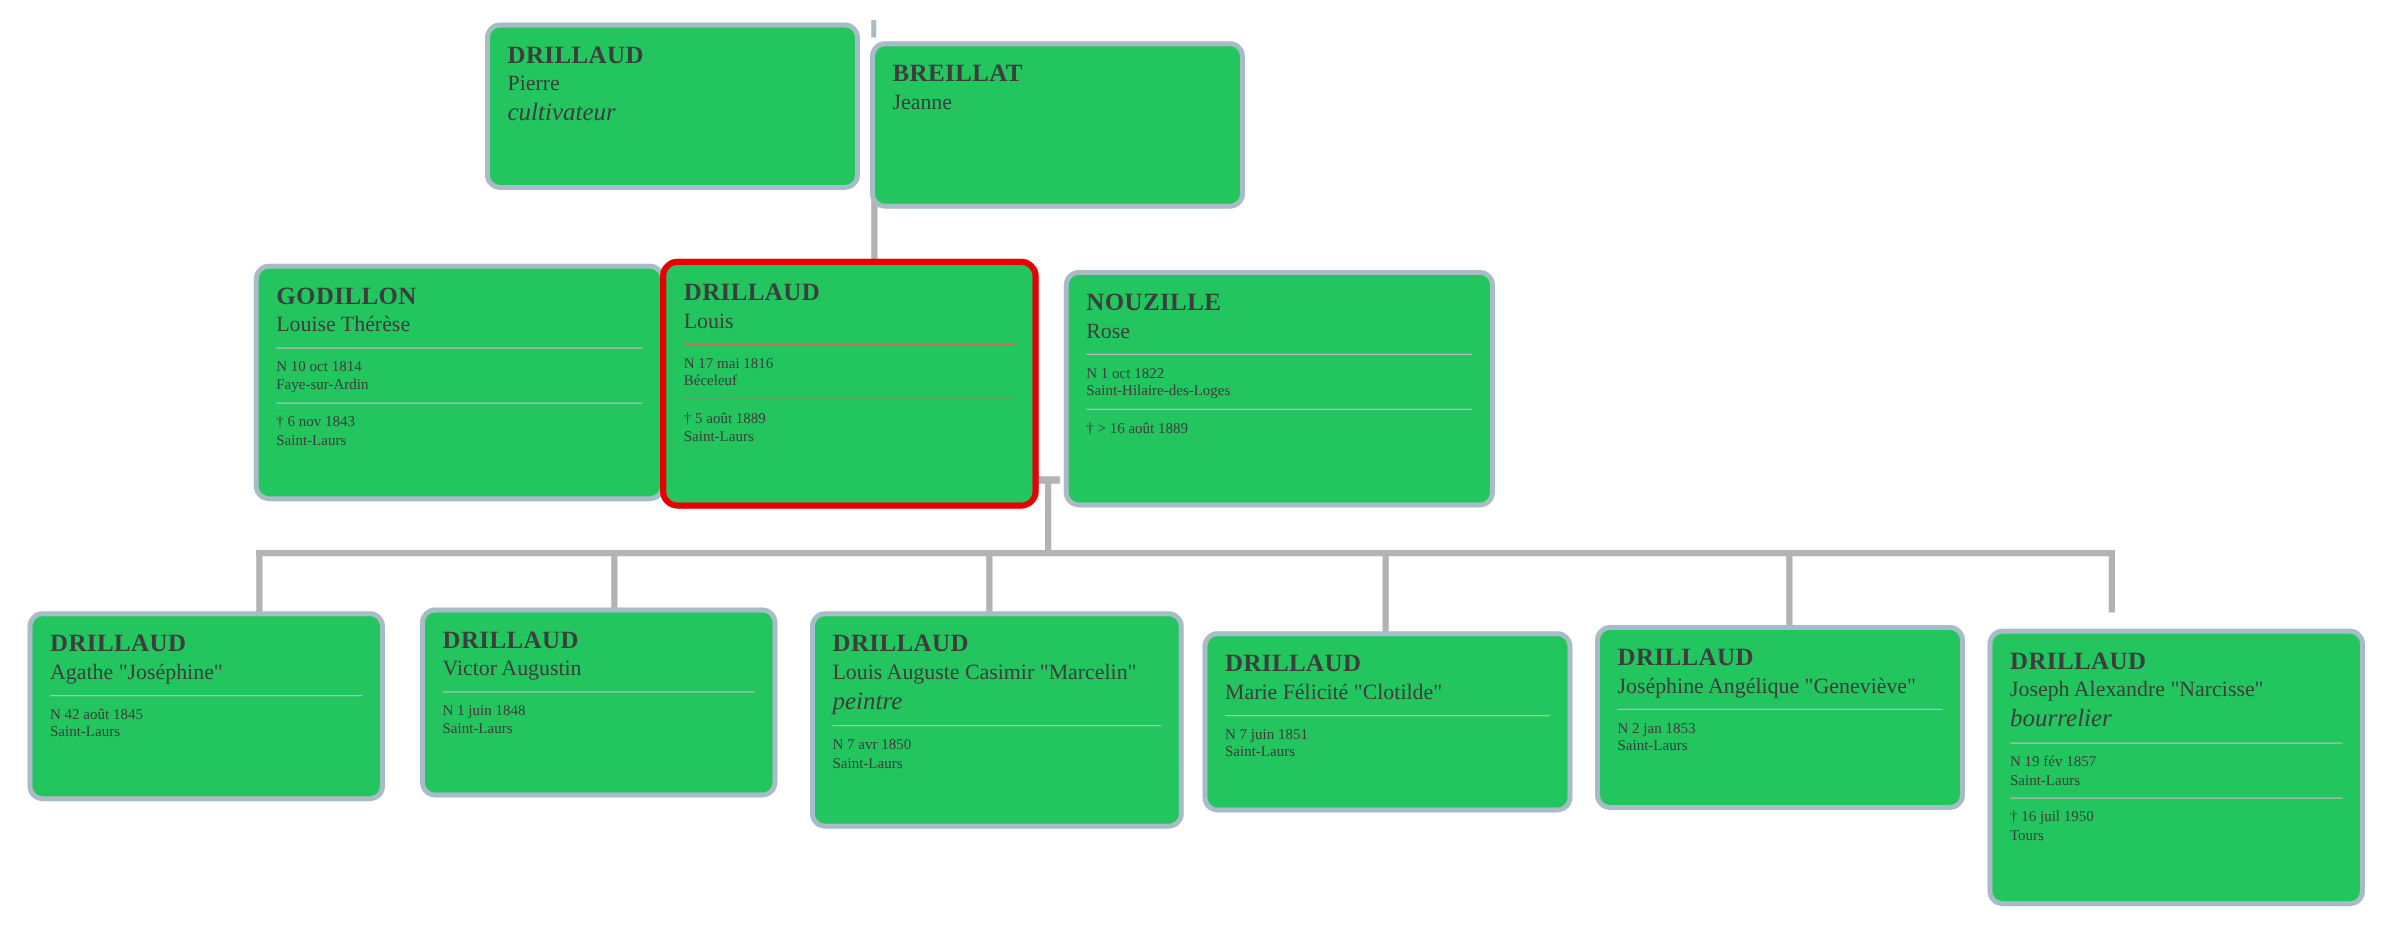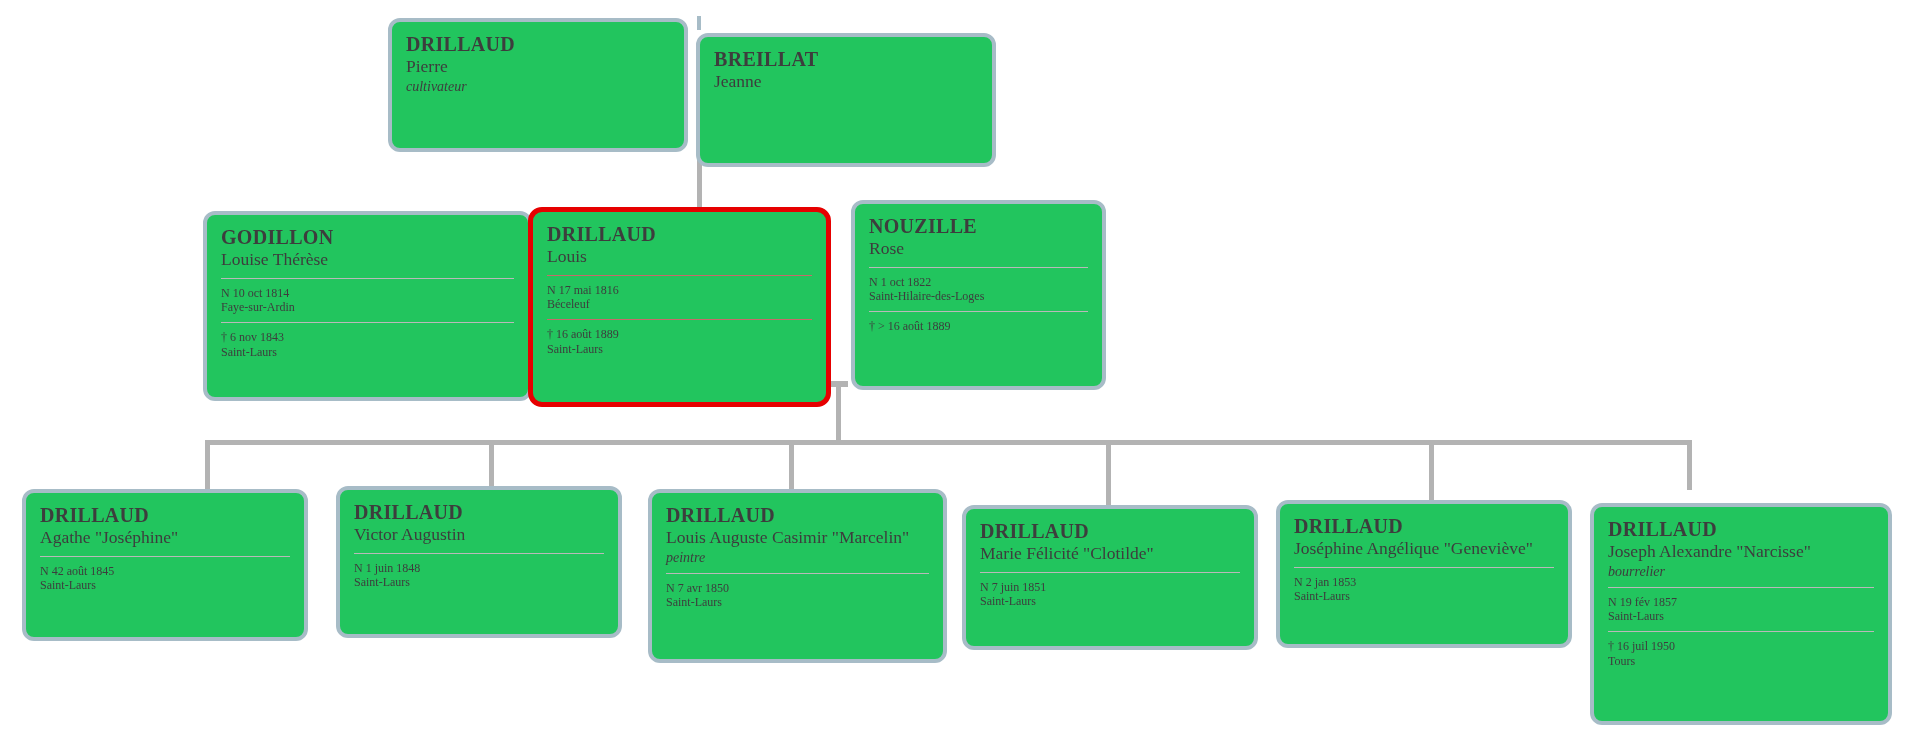--- a/index.html
+++ b/index.html
@@ -52,21 +52,21 @@
     letter-spacing: 0.3px;
     color: #3d3d3d;
     white-space: nowrap;
   }
   .given {
     font-size: 17.5px;
     color: #3d3d3d;
     white-space: nowrap;
   }
   .occupation {
-    font-size: 14px;
+    font-size: 20px;
     font-style: italic;
     color: #3d3d3d;
     white-space: nowrap;
   }
 
   .sep {
     border: 0;
     border-top: 1px solid #b9b9b9;
     margin: 7px 0 7px 0;
   }
@@ -132,26 +132,26 @@
   <div class="card highlight" style="left:528px; top:207px; width:303px; height:200px;">
     <div class="surname">DRILLAUD</div>
     <div class="given">Louis</div>
     <hr class="sep">
     <div class="event">
       <span class="line">N 17 mai 1816</span>
       <span class="line">Béceleuf</span>
     </div>
     <hr class="sep">
     <div class="event">
-      <span class="line">† 16 août 1889</span>
-      <span class="line">Saint-Laurs</span>
-    </div>
-  </div>
-
-  <div class="card" style="left:851px; top:200px; width:255px; height:190px;">
+      <span class="line">† 5 août 1889</span>
+      <span class="line">Saint-Laurs</span>
+    </div>
+  </div>
+
+  <div class="card" style="left:851px; top:216px; width:345px; height:190px;">
     <div class="surname">NOUZILLE</div>
     <div class="given">Rose</div>
     <hr class="sep">
     <div class="event">
       <span class="line">N 1 oct 1822</span>
       <span class="line">Saint-Hilaire-des-Loges</span>
     </div>
     <hr class="sep">
     <div class="event">
       <span class="line">† &gt; 16 août 1889</span>

